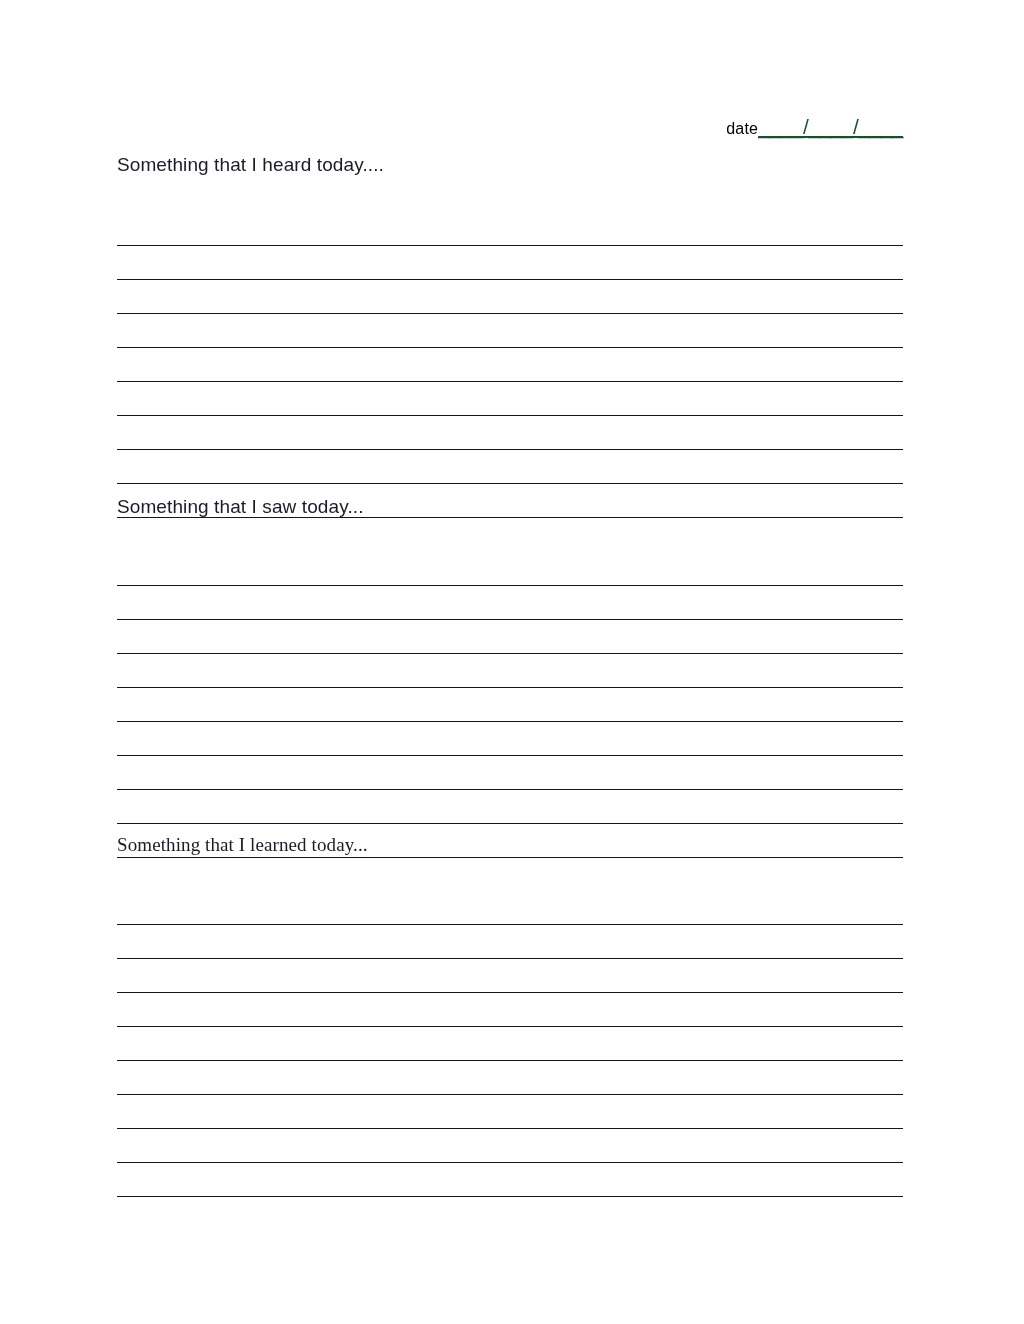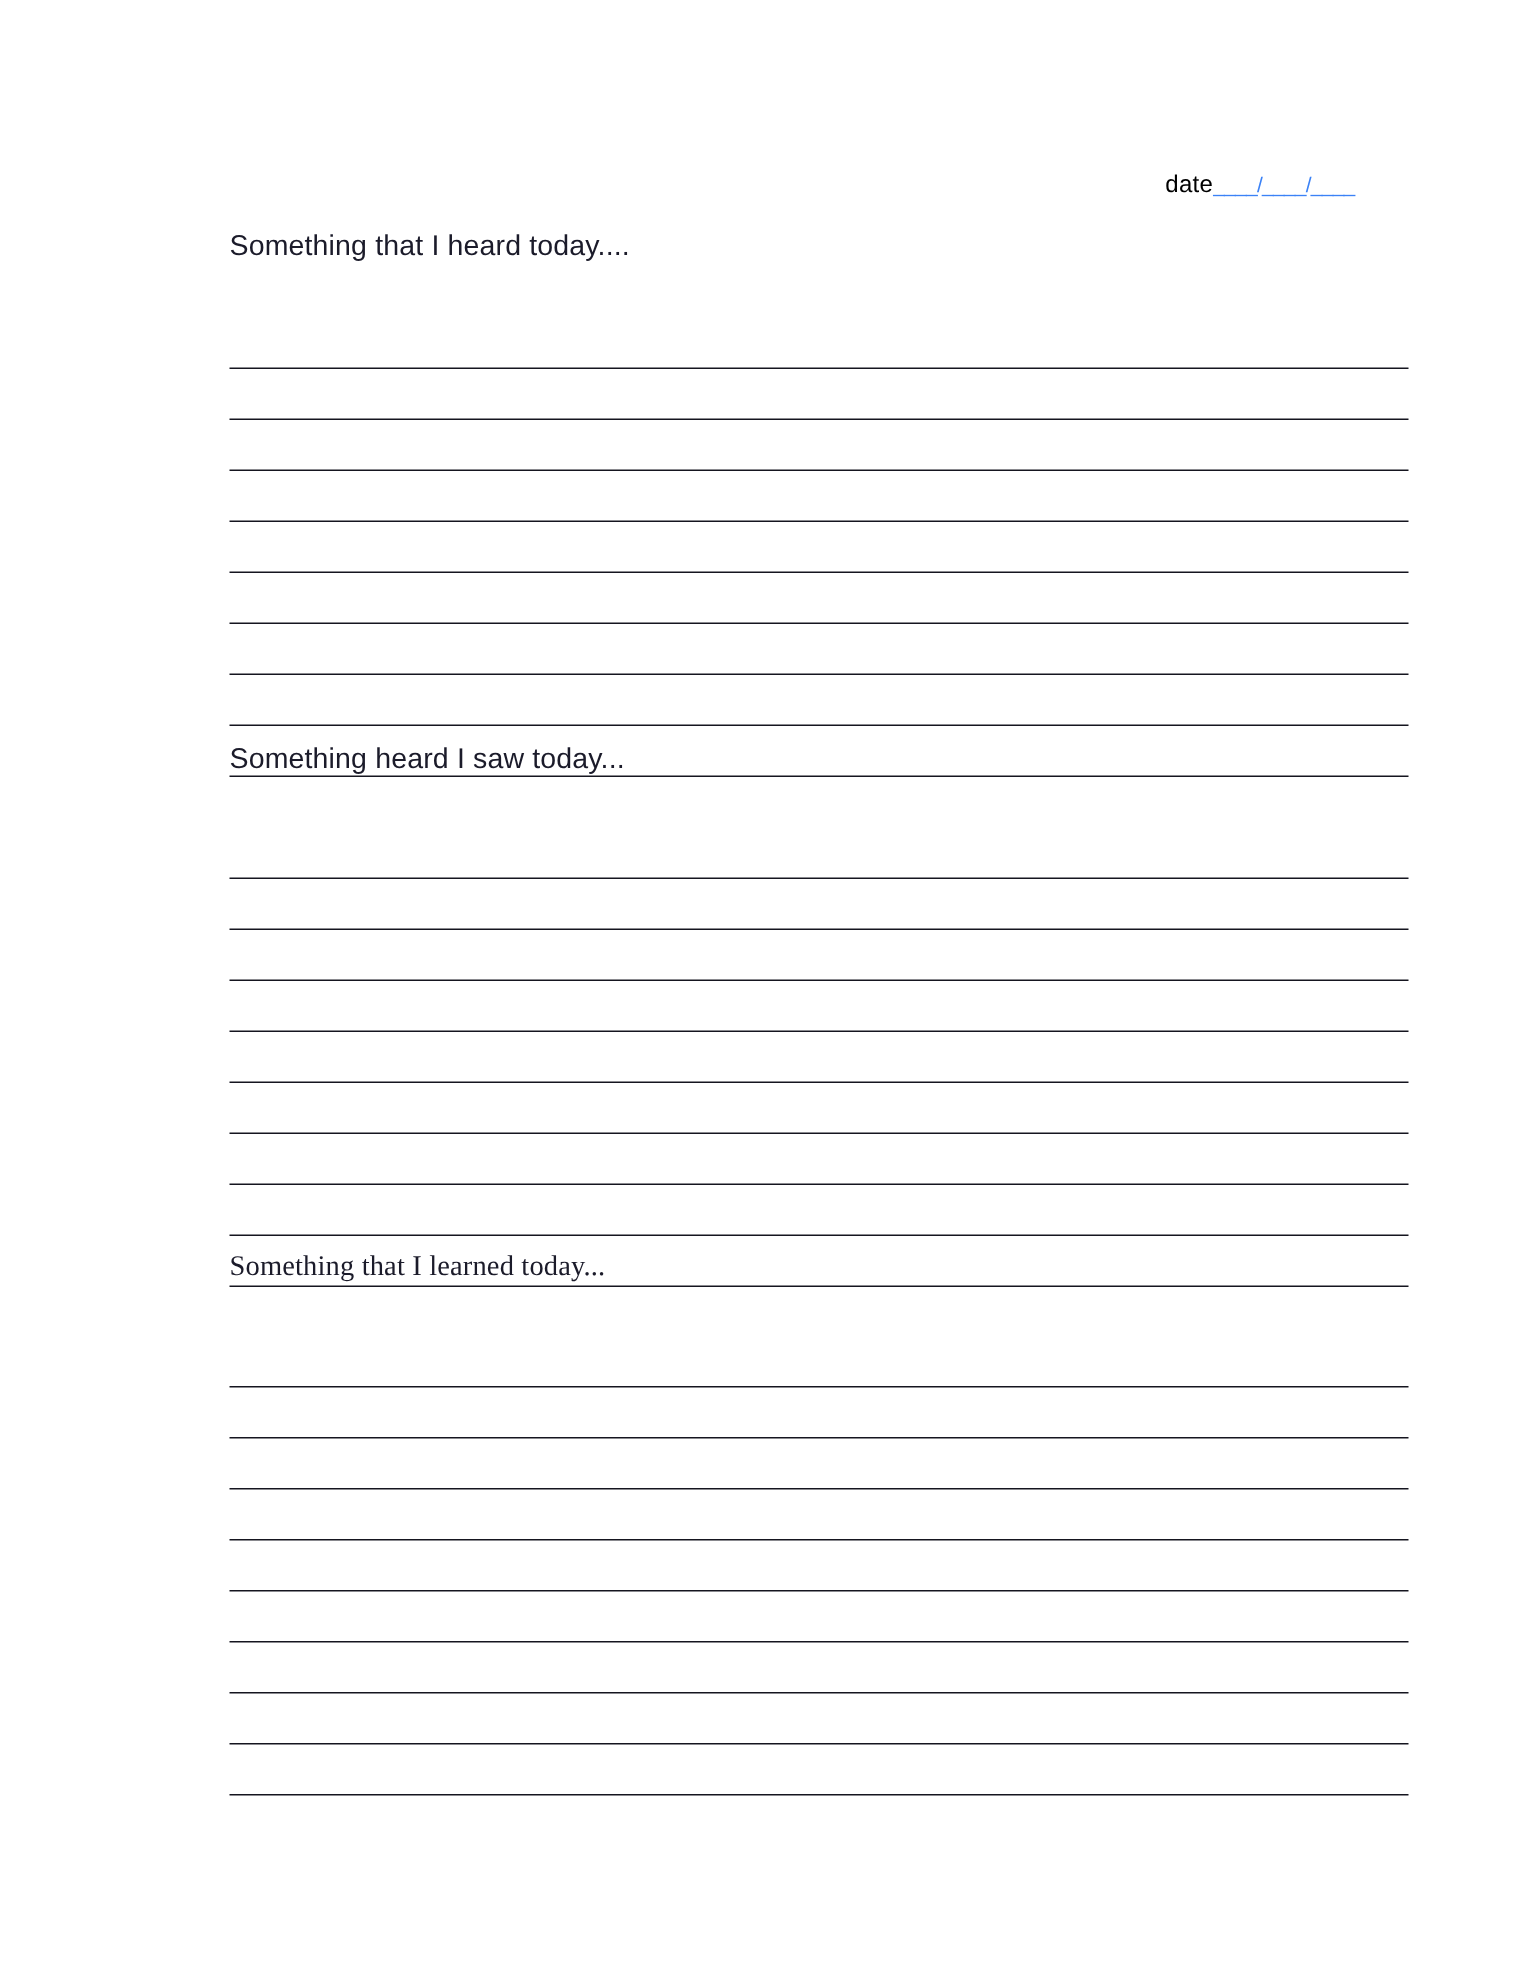--- a/index.html
+++ b/index.html
@@ -42,31 +42,31 @@
     white-space: nowrap;
   }
 
   .date-label {
     font-size: 16px;
     letter-spacing: 0.2px;
     color: #000000;
   }
 
   .date-blanks {
-    font-size: 14px;
+    font-size: 21px;
     letter-spacing: -0.5px;
-    color: #3b82f6;
+    color: #14532d;
+    text-decoration: underline;
   }
 
   
   .section {
     position: absolute;
     left: 0;
     width: 786px;
-    margin-left: 36px;
   }
 
   .section-heading {
     font-size: 19px;
     font-weight: 400;
     letter-spacing: 0.1px;
     color: #1b1b2a;
     margin: 0;
     line-height: 1;
     white-space: nowrap;
@@ -113,21 +113,21 @@
         <li class="rule"></li>
         <li class="rule"></li>
         <li class="rule"></li>
         <li class="rule"></li>
         <li class="rule"></li>
         <li class="rule"></li>
       </ul>
     </div>
 
     <div class="section" style="top:497px;">
-      <h2 class="section-heading">Something heard I saw today...</h2>
+      <h2 class="section-heading">Something that I saw today...</h2>
       <ul class="rules" style="margin-top:36px;">
         <li class="rule"></li>
         <li class="rule"></li>
         <li class="rule"></li>
         <li class="rule"></li>
         <li class="rule"></li>
         <li class="rule"></li>
         <li class="rule"></li>
         <li class="rule"></li>
         <li class="rule"></li>

